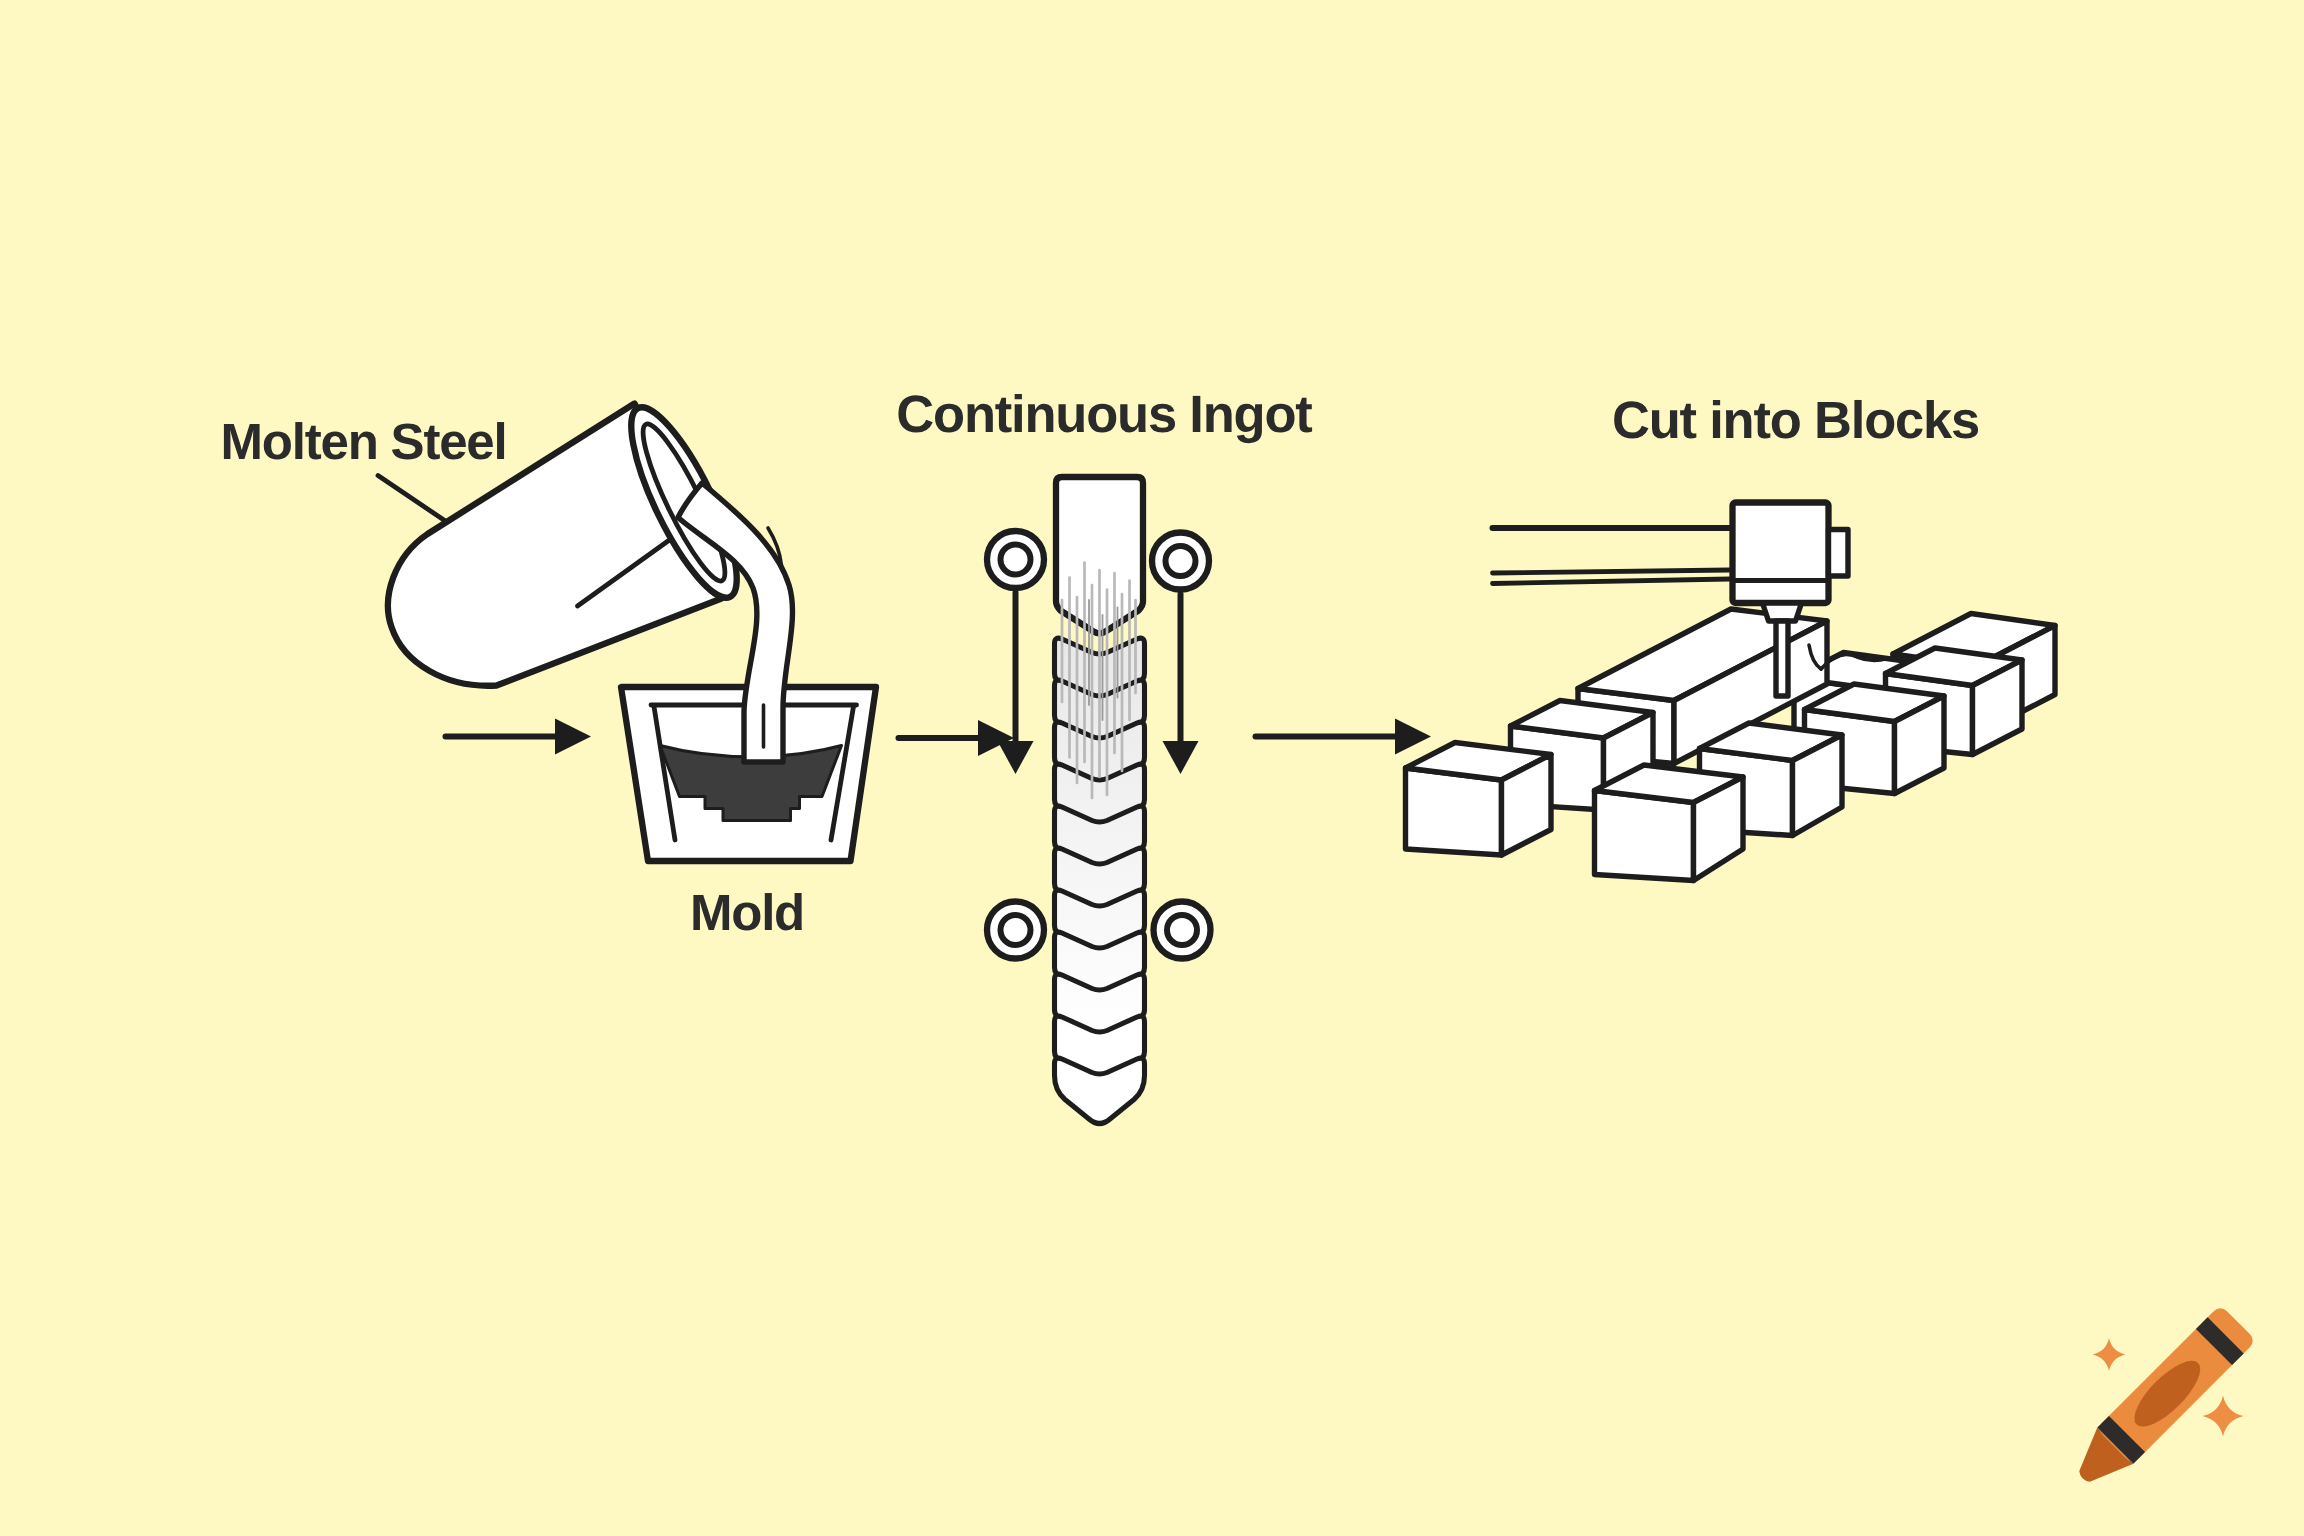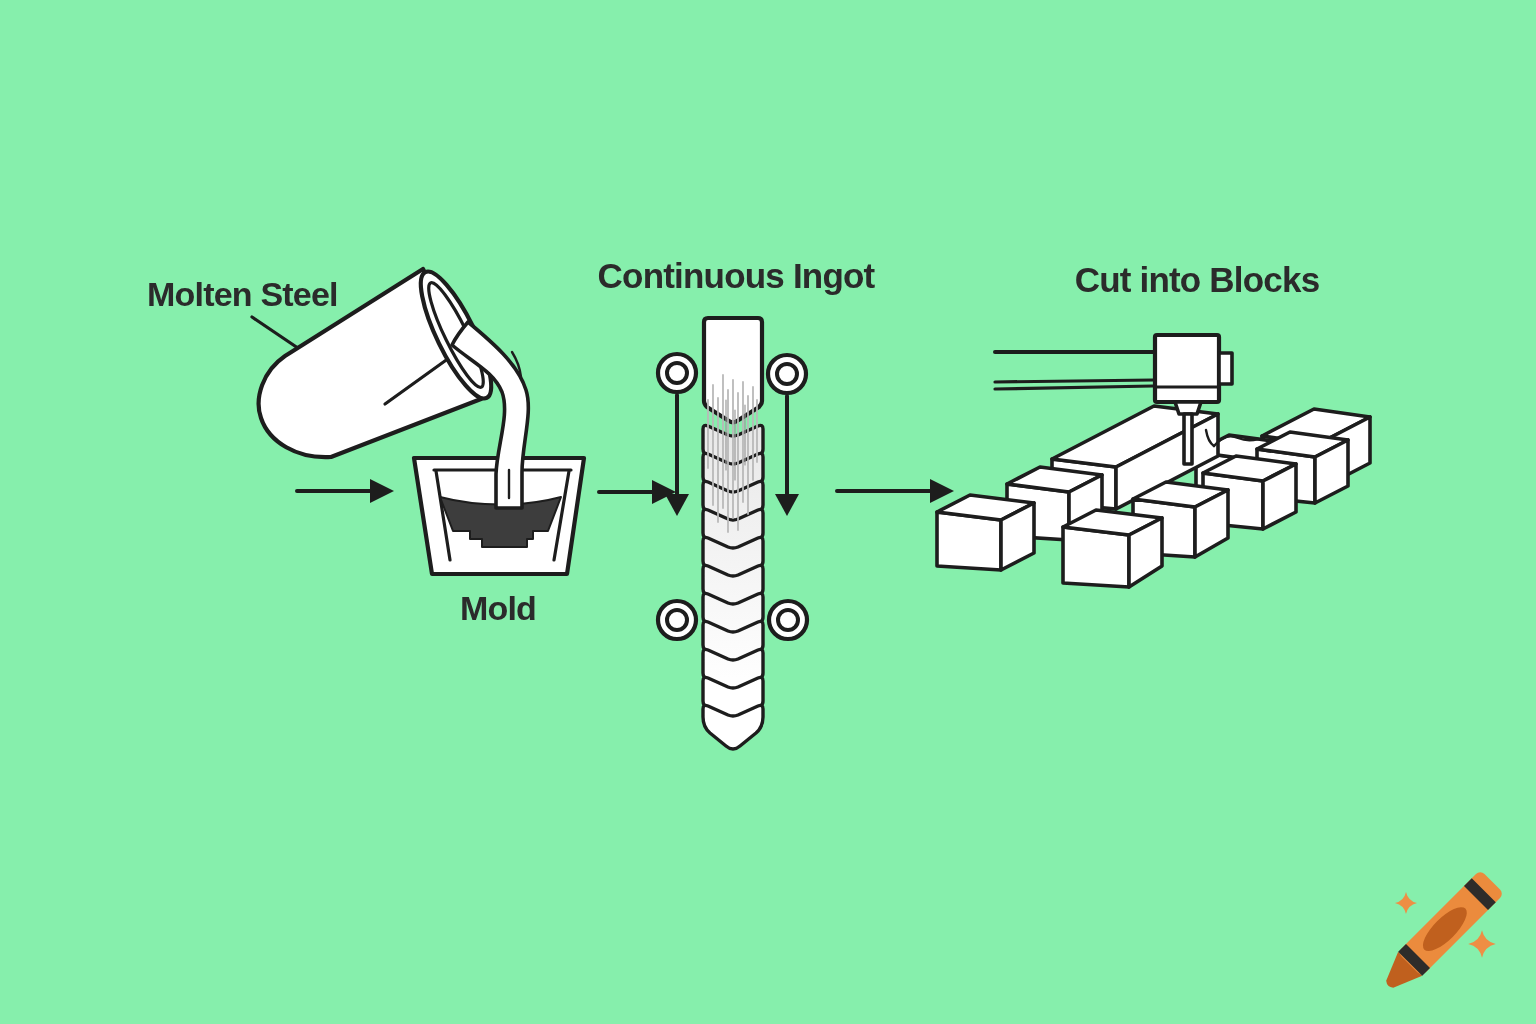--- a/index.html
+++ b/index.html
@@ -1,17 +1,17 @@
 <!DOCTYPE html>
 <html><head>
 <meta charset="utf-8">
 <style>
   html,body{margin:0;padding:0;background:#fff;}
   .canvas{
-    position:relative;width:1536px;height:1024px;background:#86efac;overflow:hidden;
+    position:relative;width:1536px;height:1024px;background:#fef9c3;overflow:hidden;
     font-family:"Liberation Sans",sans-serif;
   }
   svg{display:block;}
   .ln{fill:none;stroke:#1d1d1d;stroke-width:4;stroke-linecap:round;stroke-linejoin:round;}
   .ln3{stroke-width:3.2;}
   .ln2{stroke-width:2.4;}
   .fw{fill:#ffffff;stroke:#1d1d1d;stroke-width:3.6;stroke-linejoin:round;stroke-linecap:round;}
   .fw4{stroke-width:4.2;}
   .band{fill:url(#gIngot);stroke:#1d1d1d;stroke-width:3.4;stroke-linejoin:round;}
   .streak{stroke:#b9b9b9;stroke-width:1.8;fill:none;stroke-linecap:round;}

